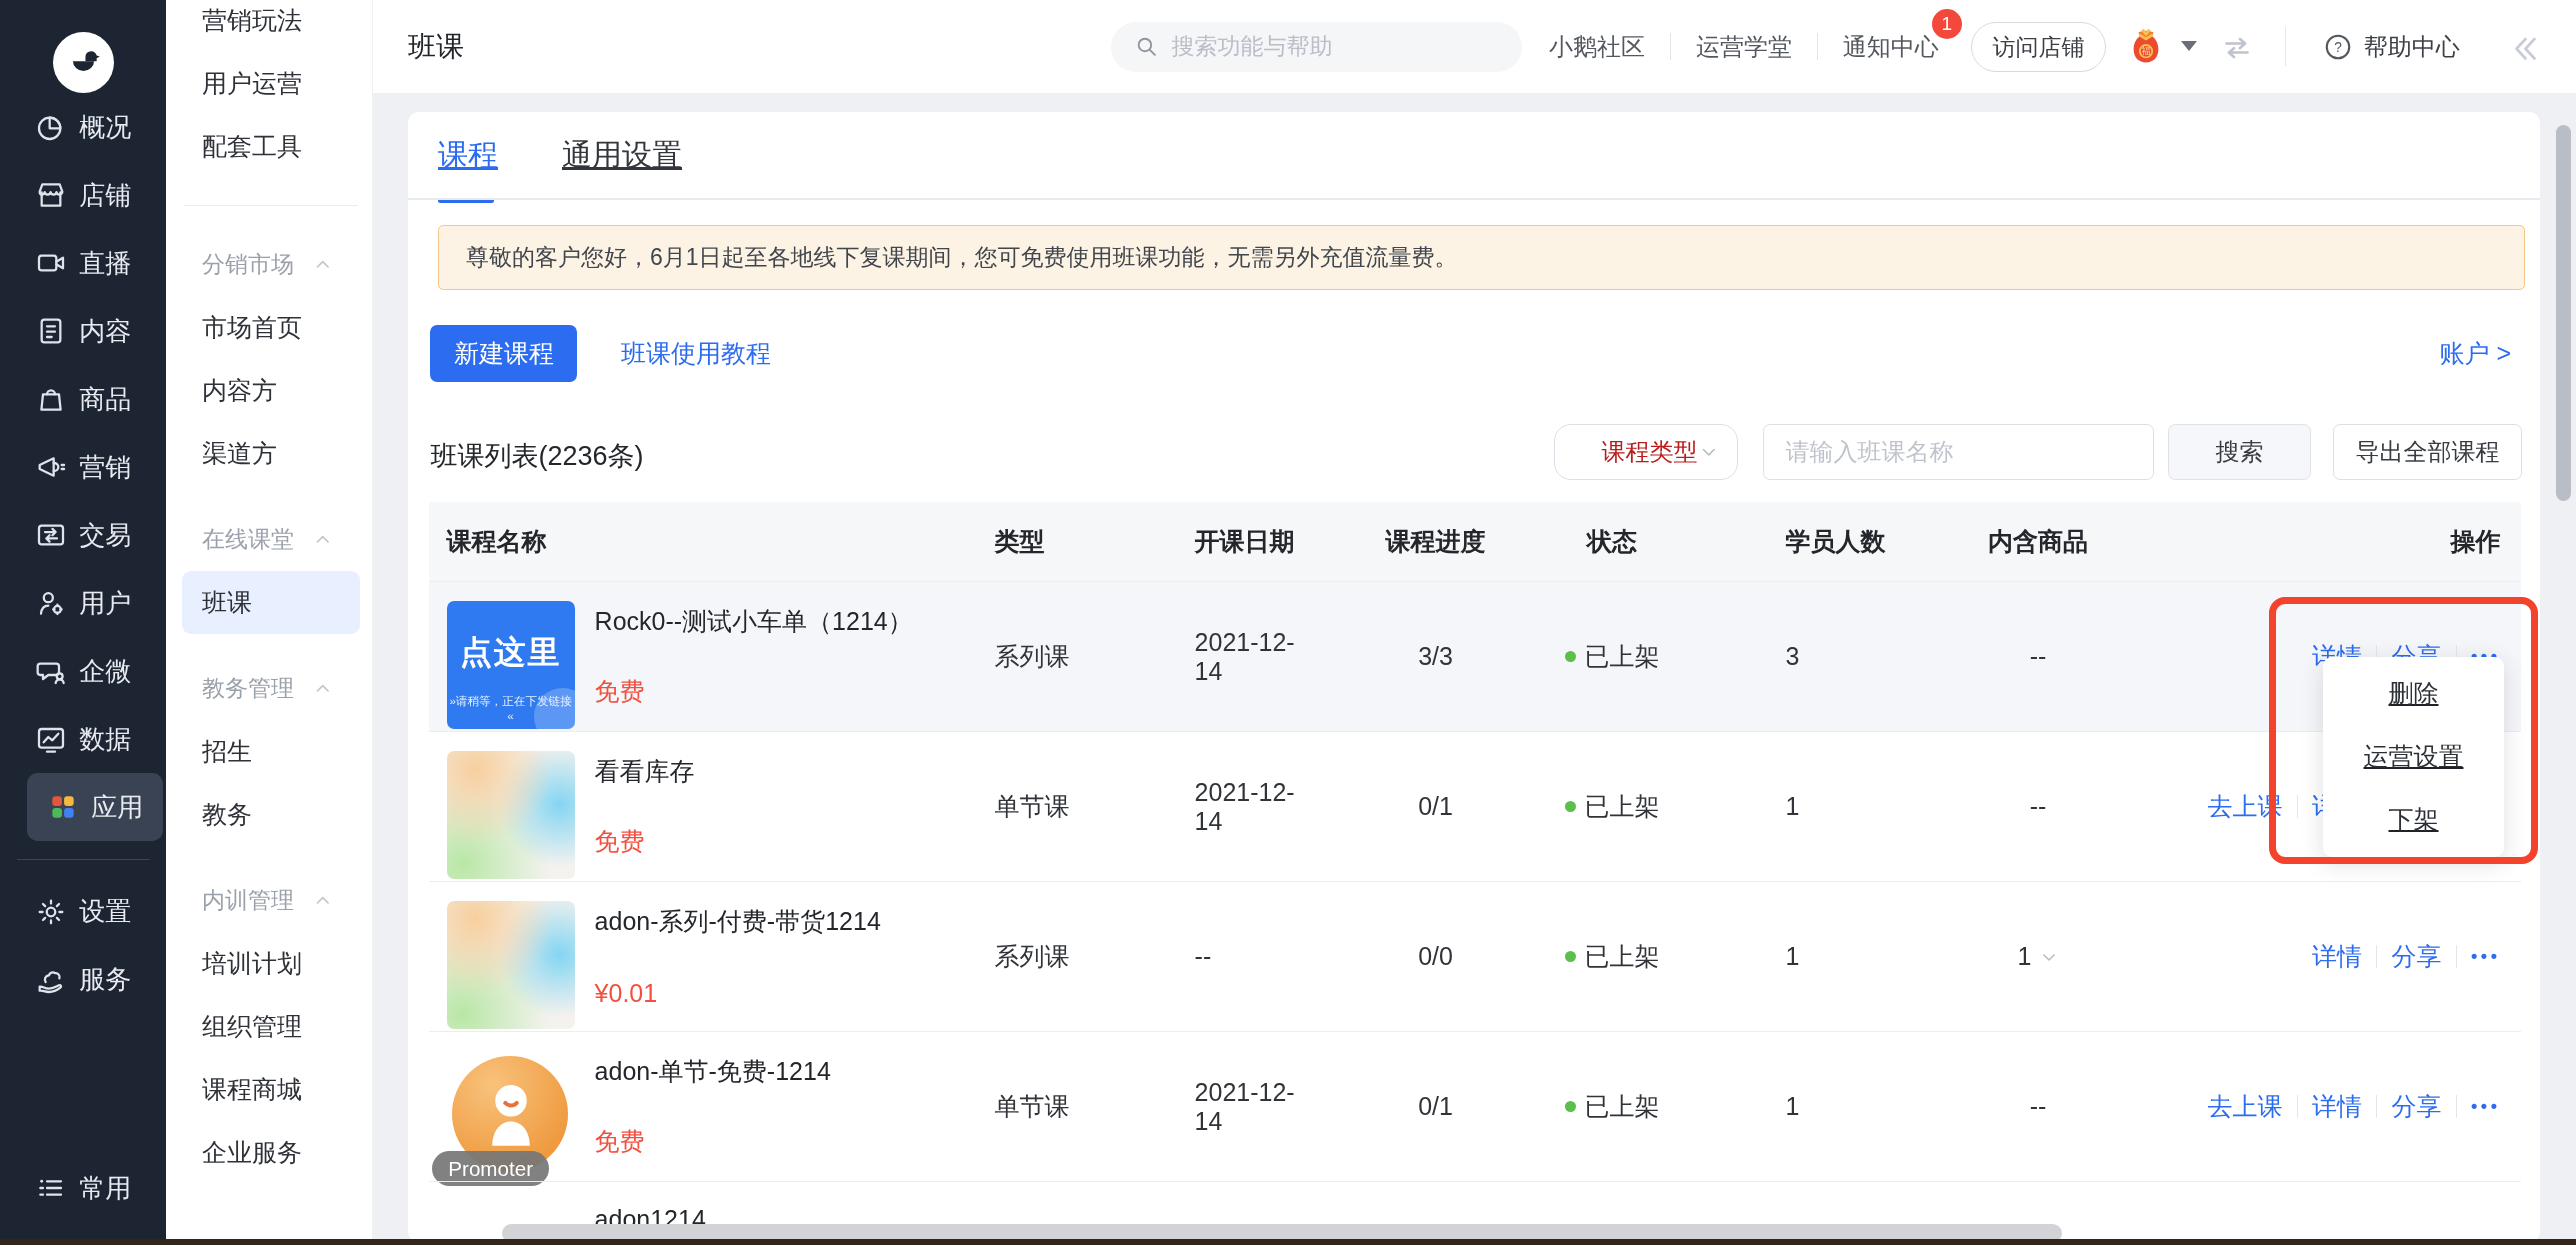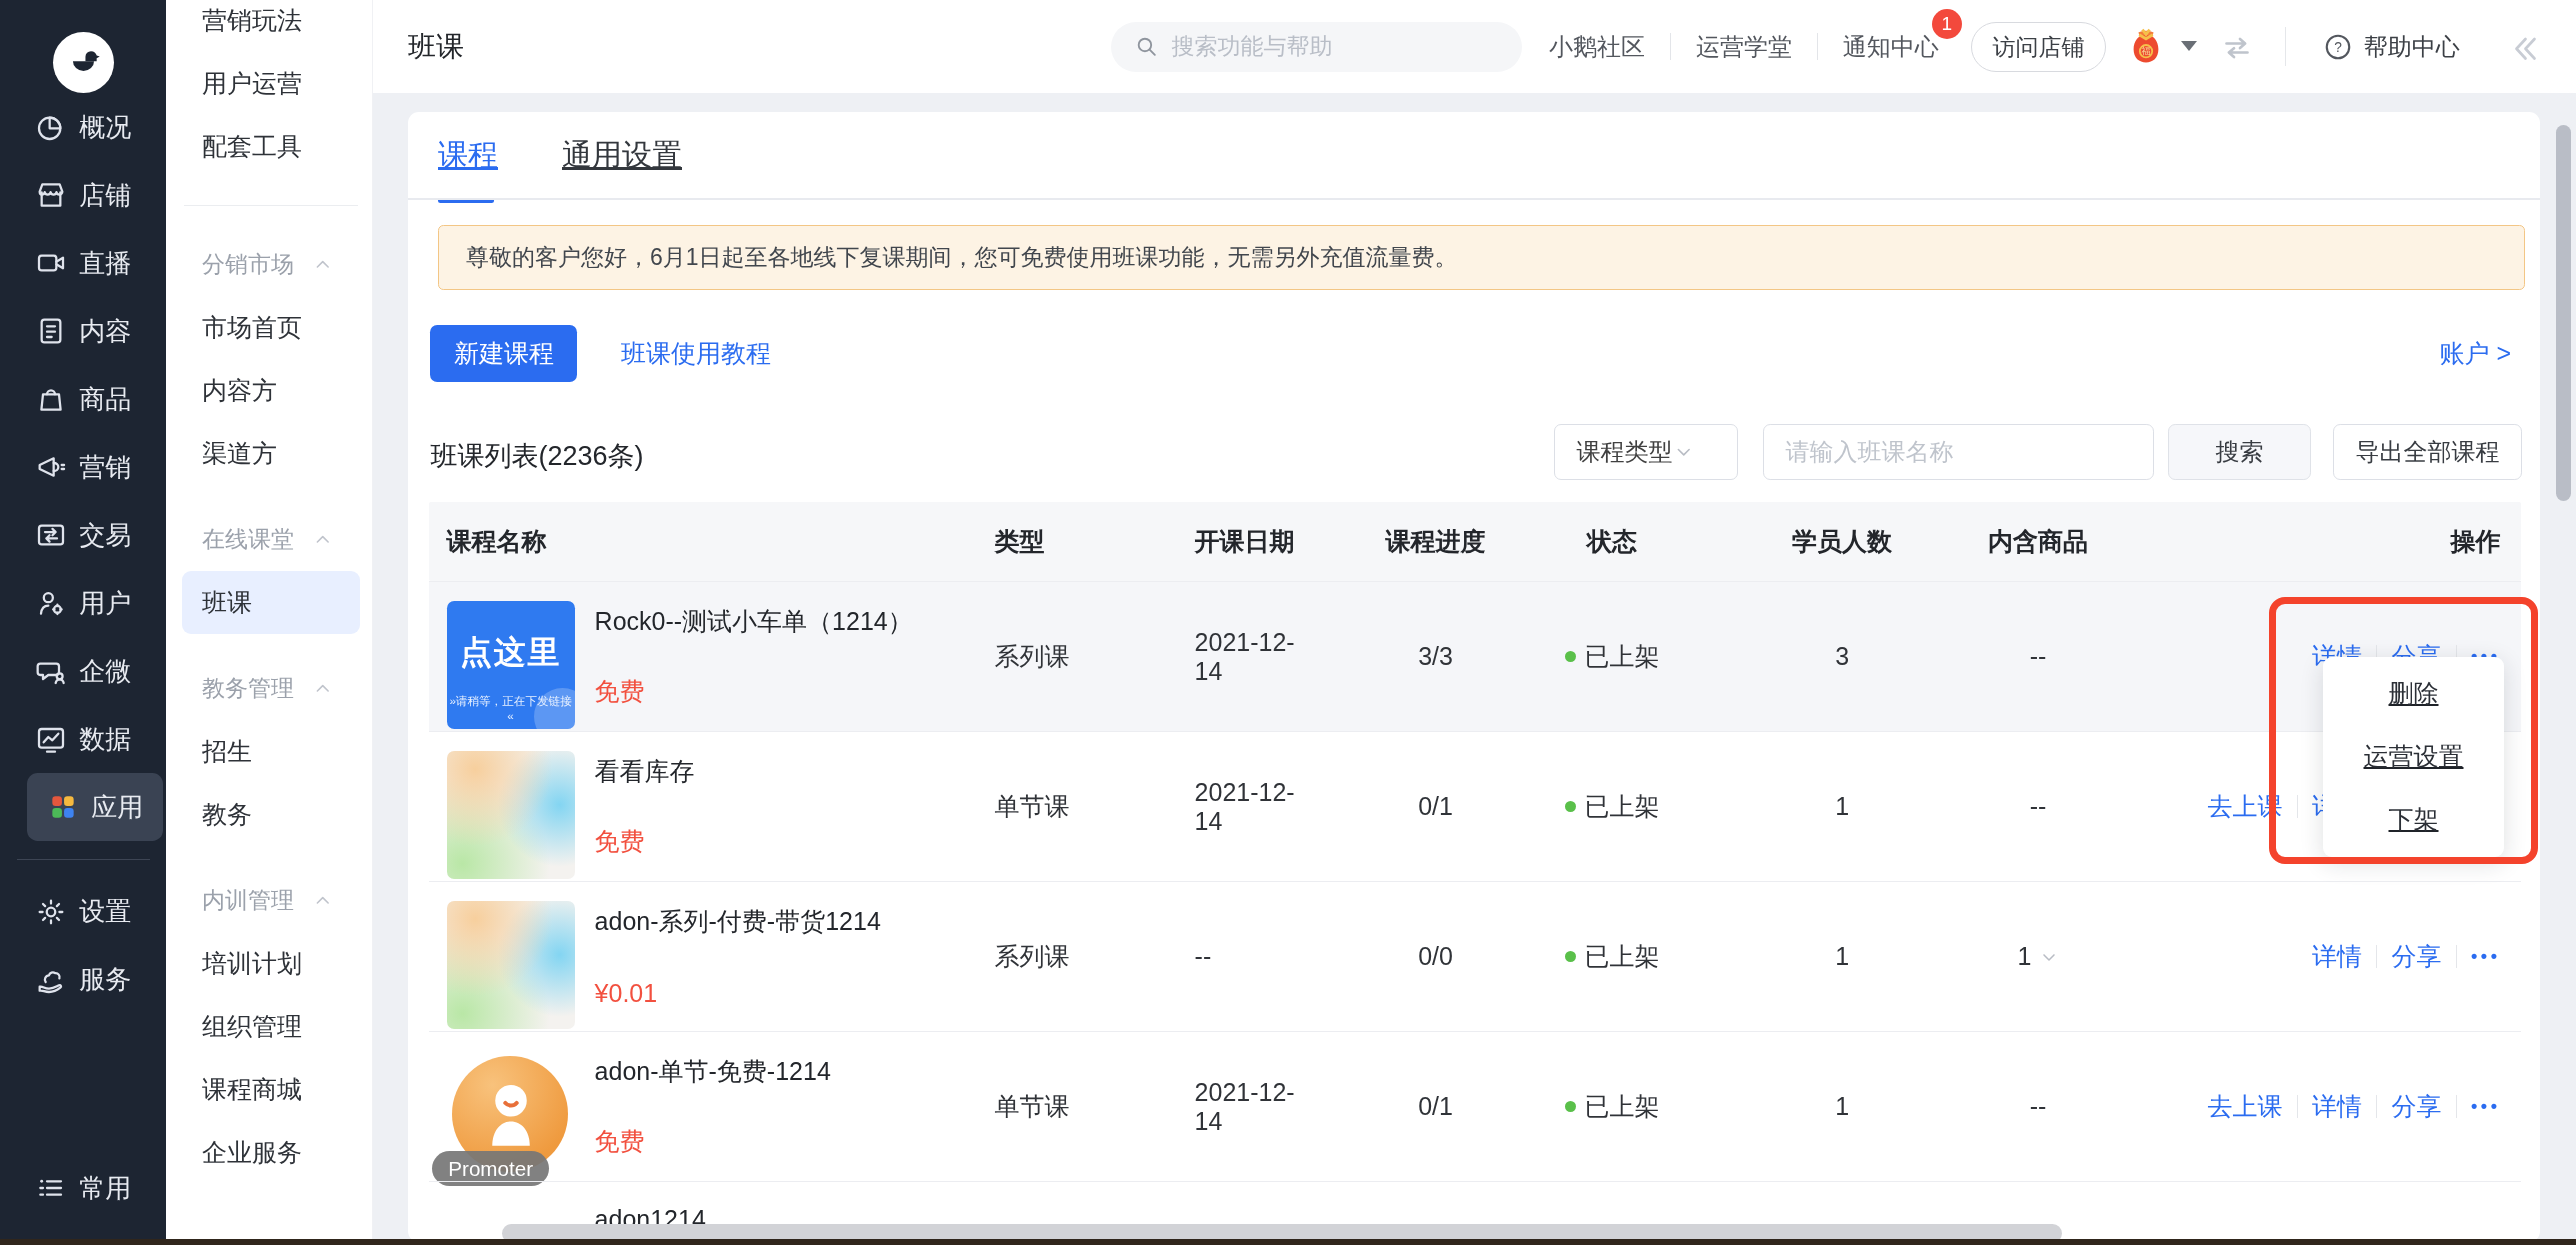--- a/index.html
+++ b/index.html
@@ -69,22 +69,22 @@
     font-size:23px;color:#41464d;}
   .new-course-btn{position:absolute;left:22.4px;top:213px;width:147px;height:57px;background:#2b6cf0;
     border-radius:7.2px;color:#fff;font-size:25px;display:flex;align-items:center;justify-content:center;cursor:pointer;}
   .tutorial-link{position:absolute;left:213px;top:213px;height:57px;display:flex;align-items:center;
     font-size:25px;color:#2b6cf0;cursor:pointer;}
   .account-link{position:absolute;right:29px;top:213px;height:57px;display:flex;align-items:center;
     font-size:25px;color:#2b6cf0;cursor:pointer;}
   .list-title{position:absolute;left:22.4px;top:315px;height:57px;display:flex;align-items:center;
     font-size:27px;font-weight:500;color:#23262b;}
   .type-select{position:absolute;left:1146px;top:312px;width:184px;height:56px;border:0.9px solid #dcdfe6;
-    border-radius:7px;background:#fff;display:flex;align-items:center;justify-content:flex-start;
-    padding:0 18px 0 21.5px;font-size:24px;color:#404040;box-sizing:border-box;cursor:pointer;}
+    border-radius:17px;background:#fff;display:flex;align-items:center;justify-content:flex-end;
+    padding:0 18px 0 21.5px;font-size:24px;color:#b91c1c;box-sizing:border-box;cursor:pointer;}
   .type-select svg{width:21.5px;height:21.5px;}
   .name-input{position:absolute;left:1355px;top:312px;width:391px;height:56px;border:0.9px solid #dcdfe6;
     border-radius:7.2px;background:#fff;display:flex;align-items:center;padding-left:21.5px;
     font-size:24px;color:#bfc4cc;box-sizing:border-box;cursor:text;}
   .search-btn{position:absolute;left:1760px;top:312px;width:143px;height:56px;background:#f6f7fa;
     border:0.9px solid #dfe2e8;border-radius:7.2px;display:flex;align-items:center;justify-content:center;
     font-size:24px;color:#383c42;box-sizing:border-box;cursor:pointer;}
   .export-btn{position:absolute;left:1925px;top:312px;width:189px;height:56px;background:#fff;
     border:0.9px solid #dcdfe6;border-radius:7.2px;display:flex;align-items:center;justify-content:center;
     font-size:24px;color:#383c42;box-sizing:border-box;cursor:pointer;}
@@ -92,21 +92,21 @@
   .table{position:absolute;left:20.6px;top:390px;width:2092px;}
   .thead{position:relative;height:79px;background:#f6f7f9;border-radius:1.8px;}
   .th{position:absolute;top:0;height:79px;display:flex;align-items:center;font-size:25px;
     font-weight:700;color:#23262b;}
   .trow{position:relative;height:149px;border-top:0.9px solid #ecedf1;}
   .trow.hl{background:#f5f6f9;}
   .td{position:absolute;top:0;height:149px;display:flex;align-items:center;font-size:25px;color:#303338;}
   .c-name{left:18px;text-align:center;}  .c-type{left:566px;}  .c-date{left:766px;width:125px;}
   .c-progress{left:948px;width:118px;justify-content:center;}
   .c-status{left:1130px;width:107px;justify-content:center;}
-  .c-students{left:1357px;width:113px;justify-content:center;}
+  .c-students{left:1357px;width:113px;}
   .c-goods{left:1553px;width:113px;justify-content:center;}
   .c-actions{right:20px;justify-content:flex-end;}
   .thumb{position:absolute;left:18px;top:19px;width:128px;height:128px;border-radius:7.2px;overflow:visible;}
   .thumb-blue{background:#2f7af0;border-radius:7.2px;width:100%;height:100%;position:relative;overflow:hidden;}
   .thumb-blue .big{position:absolute;left:0;right:0;top:30px;text-align:center;color:#fff;
     font-size:32px;font-weight:700;letter-spacing:1.8px;}
   .thumb-blue .sub{position:absolute;left:0;right:0;bottom:7.2px;text-align:center;color:#e8f1ff;font-size:11.6px;}
   .thumb-blue .bubble{position:absolute;right:-16px;bottom:-16px;width:57px;height:57px;border-radius:50%;
     background:rgba(255,255,255,.22);}
   .thumb-pastel{width:100%;height:100%;border-radius:7.2px;

